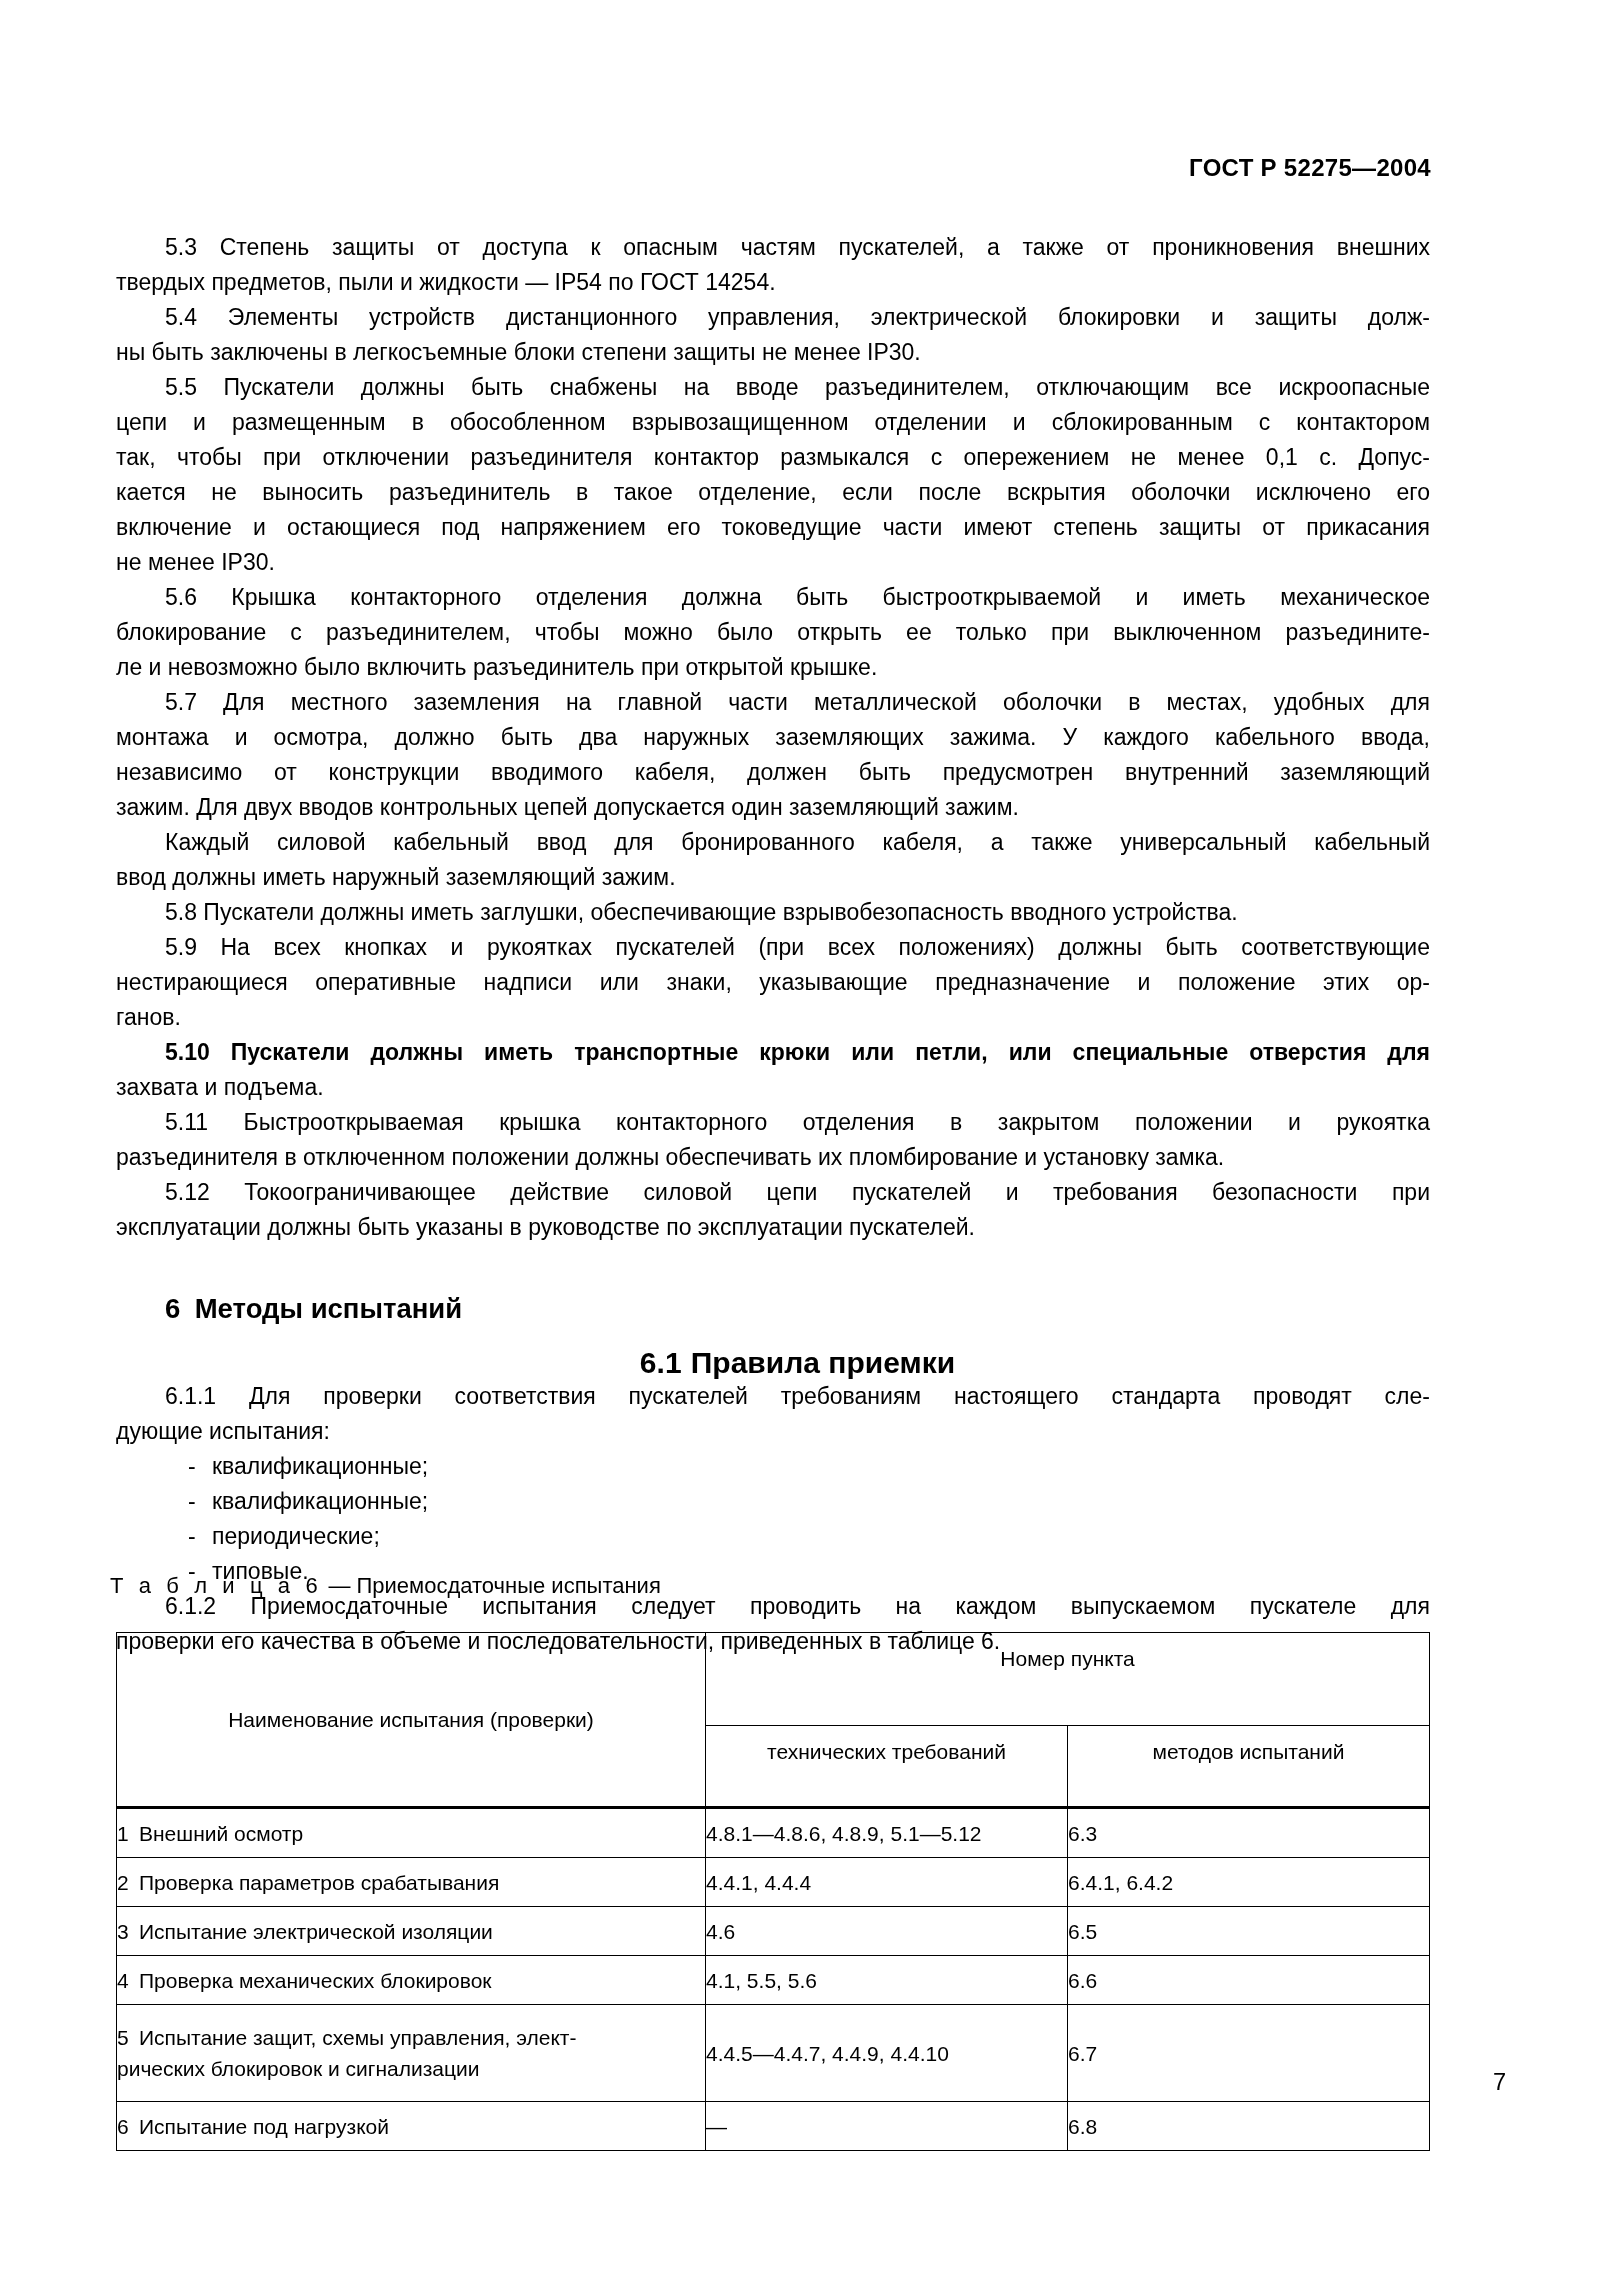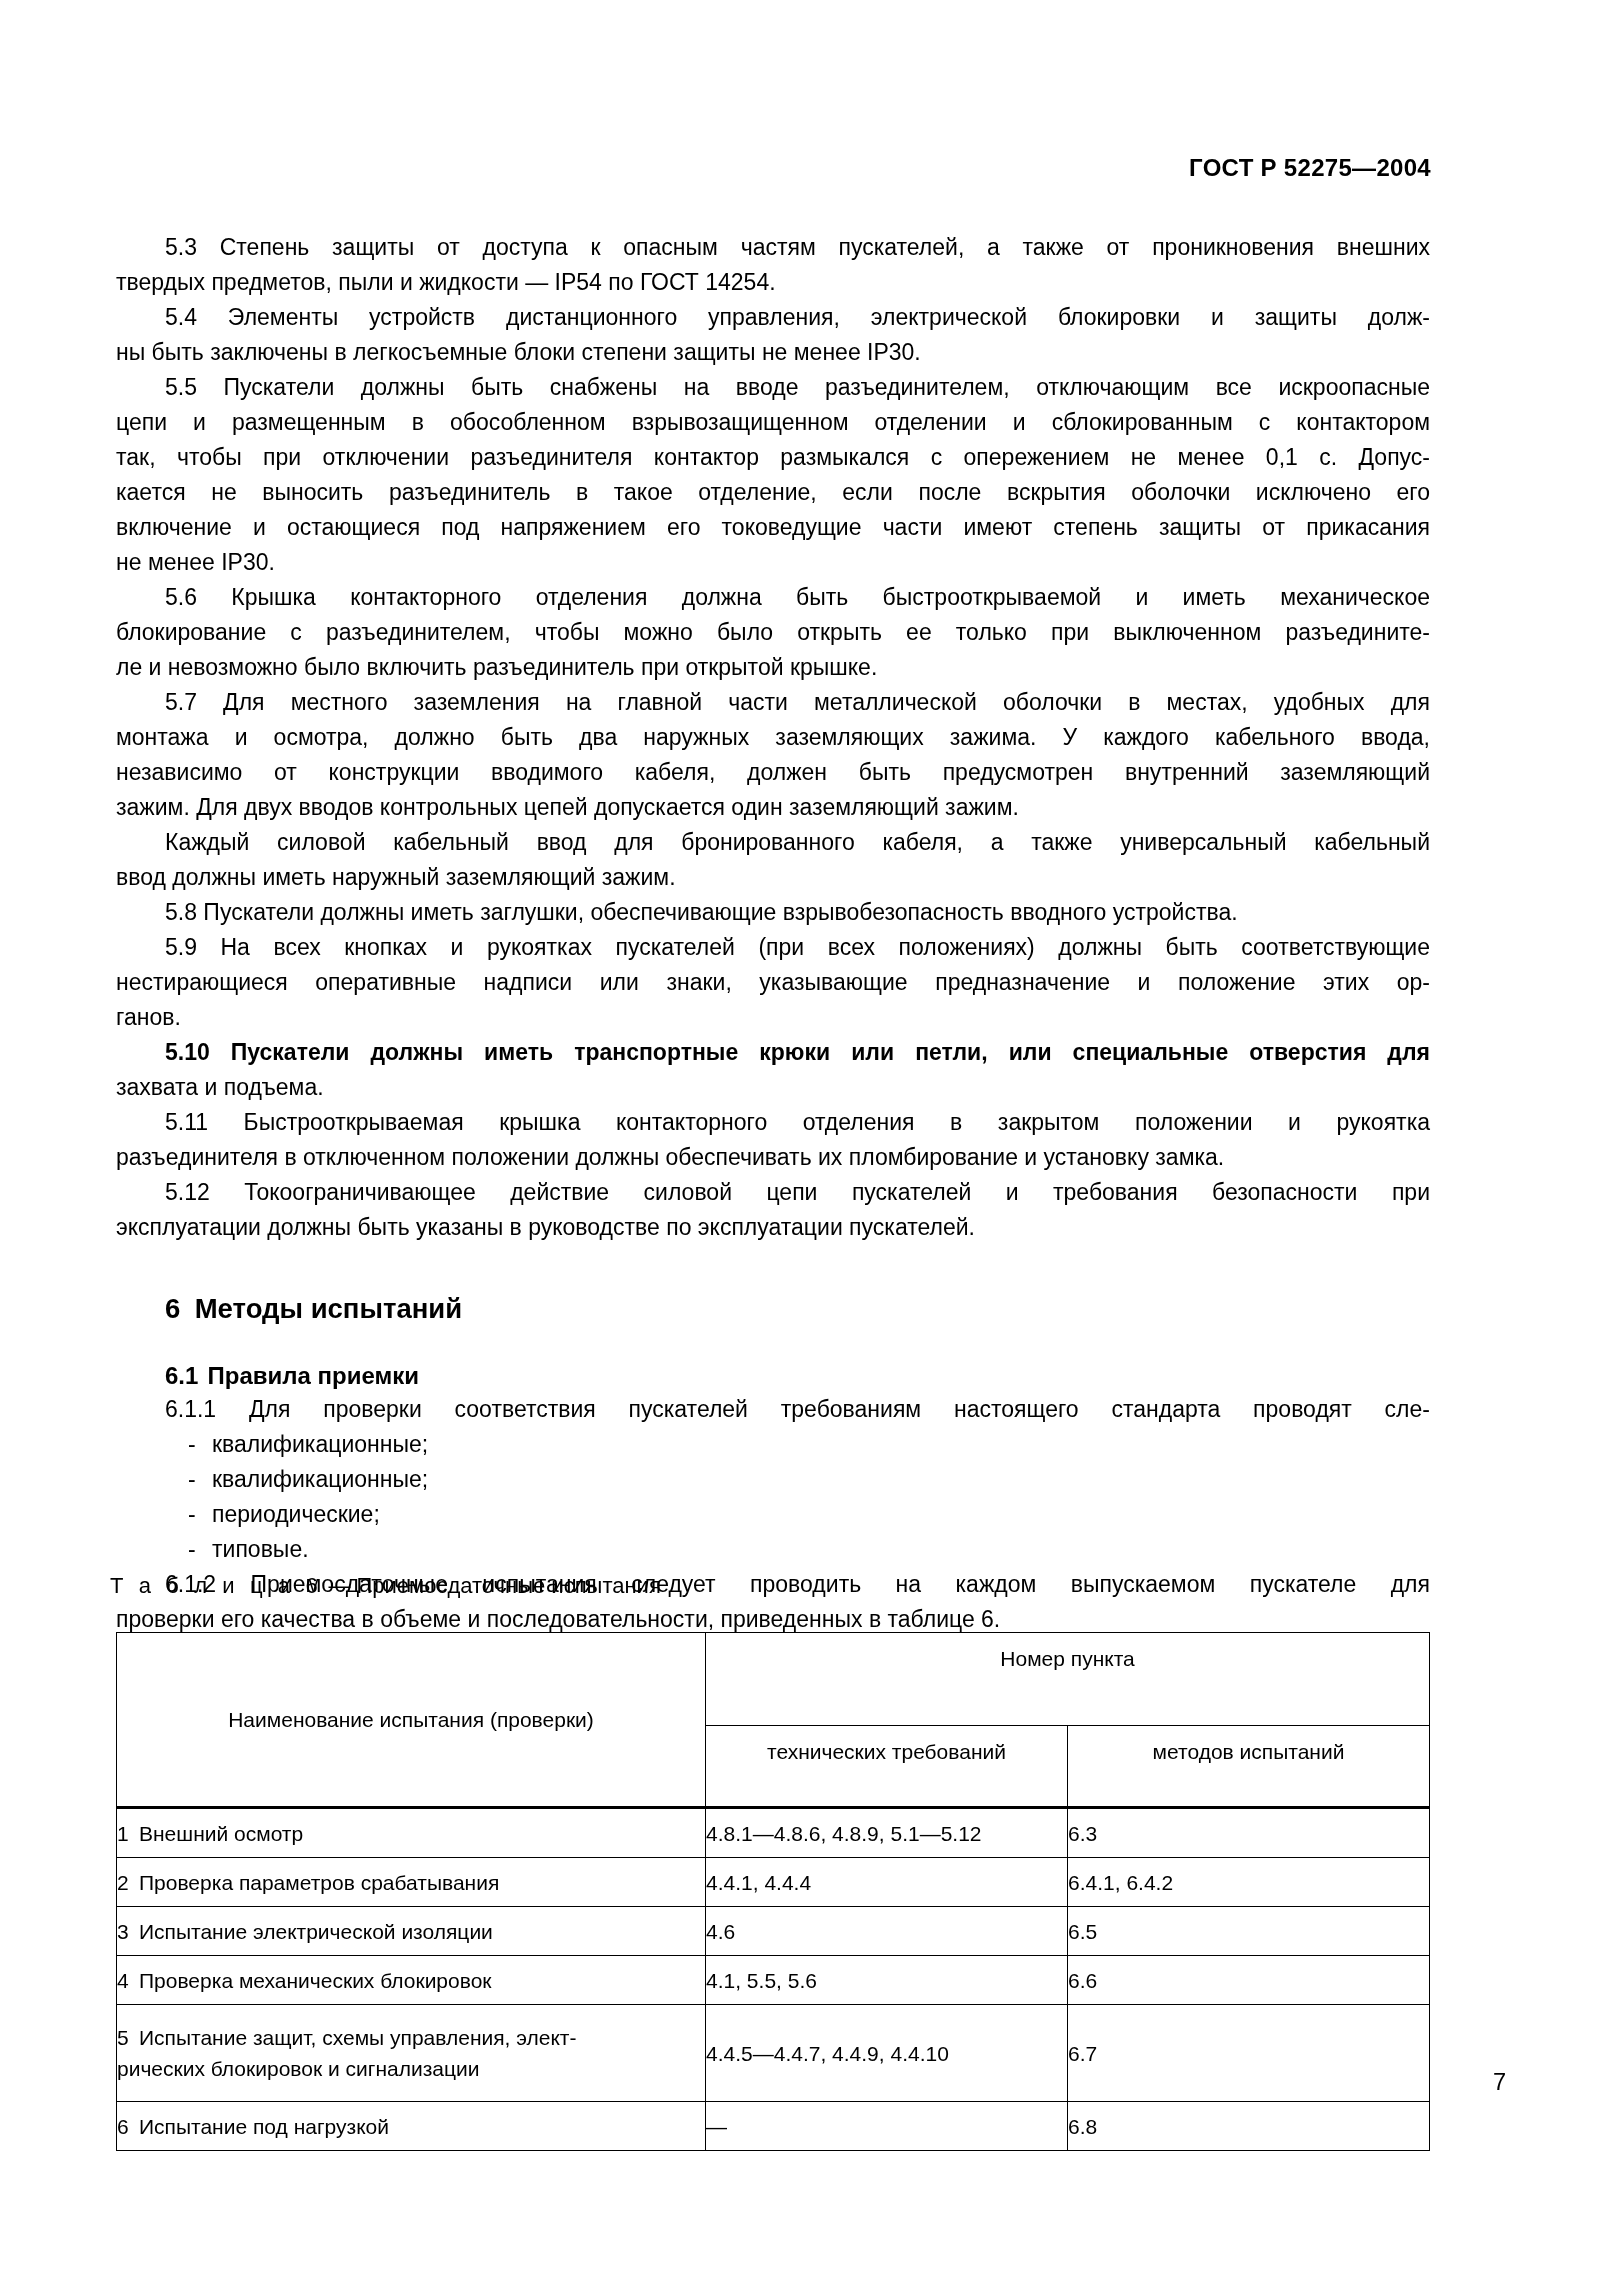--- a/index.html
+++ b/index.html
@@ -57,26 +57,27 @@
     font-size: 27.5px;
     font-weight: bold;
     line-height: 34px;
     text-indent: 49px;
   }
   h2.sec-title .numsp {
     display: inline-block;
     width: 14.4px;
   }
   h3.subsec-title {
-    margin: 33px 0 0 0;
-    padding: 0;
-    font-size: 24px;
+    margin: 20px 0 0 0;
+    padding: 0;
+    font-size: 30px;
     font-weight: bold;
     line-height: 33px;
     text-indent: 49px;
+    text-align: center;
   }
   h3.subsec-title .numsp {
     display: inline-block;
     width: 9.2px;
   }
 
   
   ul.dashlist {
     margin: 0;
     padding: 0;
@@ -232,20 +233,21 @@
     <h2 class="sec-title">
       <span>6</span><span class="numsp"></span><span>Методы испытаний</span>
     </h2>
 
     <h3 class="subsec-title">
       <span>6.1</span><span class="numsp"></span><span>Правила приемки</span>
     </h3>
 
     <div id="clause611">
         <p class="para" style="text-align: justify; text-align-last: justify;">6.1.1  Для проверки соответствия пускателей требованиям настоящего стандарта проводят сле-</p>
+        <p class="para cont" style="text-align: left; text-align-last: left;">дующие испытания:</p>
       </div>
 
     <ul class="dashlist" id="testlist">
         <li><span class="dash">-</span><span>квалификационные;</span></li>
         <li><span class="dash">-</span><span>квалификационные;</span></li>
         <li><span class="dash">-</span><span>периодические;</span></li>
         <li><span class="dash">-</span><span>типовые.</span></li>
       </ul>
 
     <div id="clause612">

